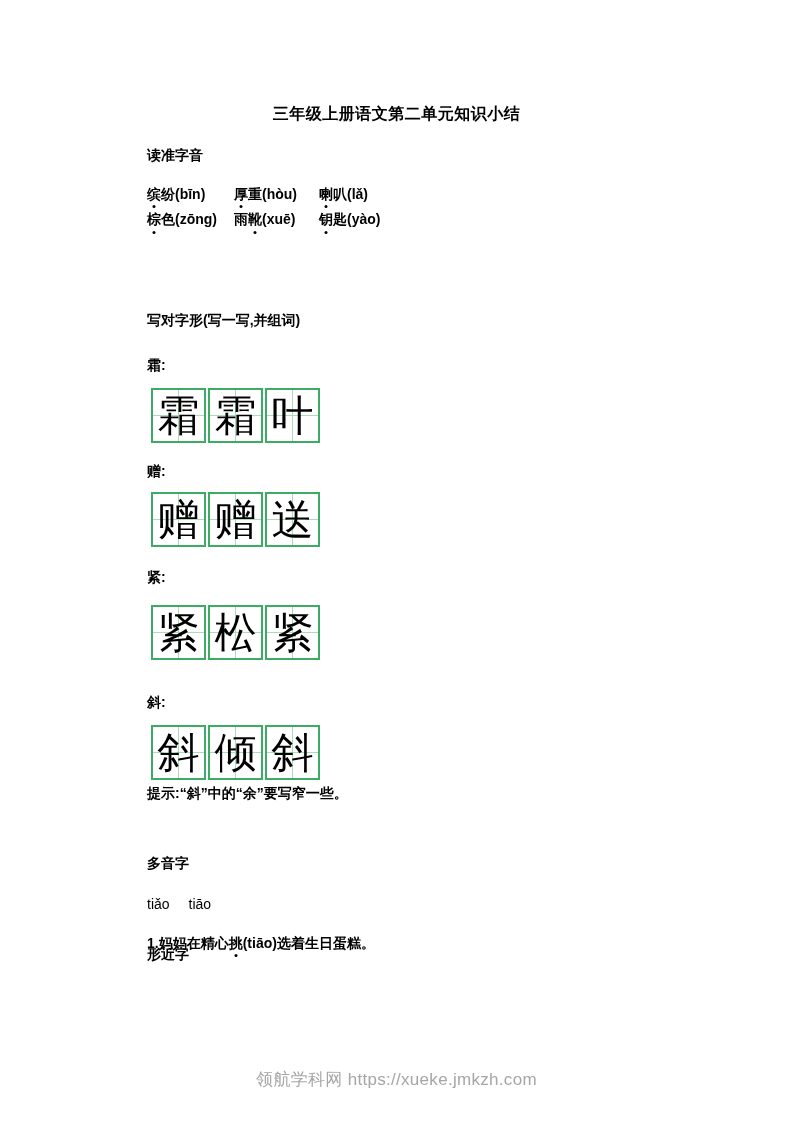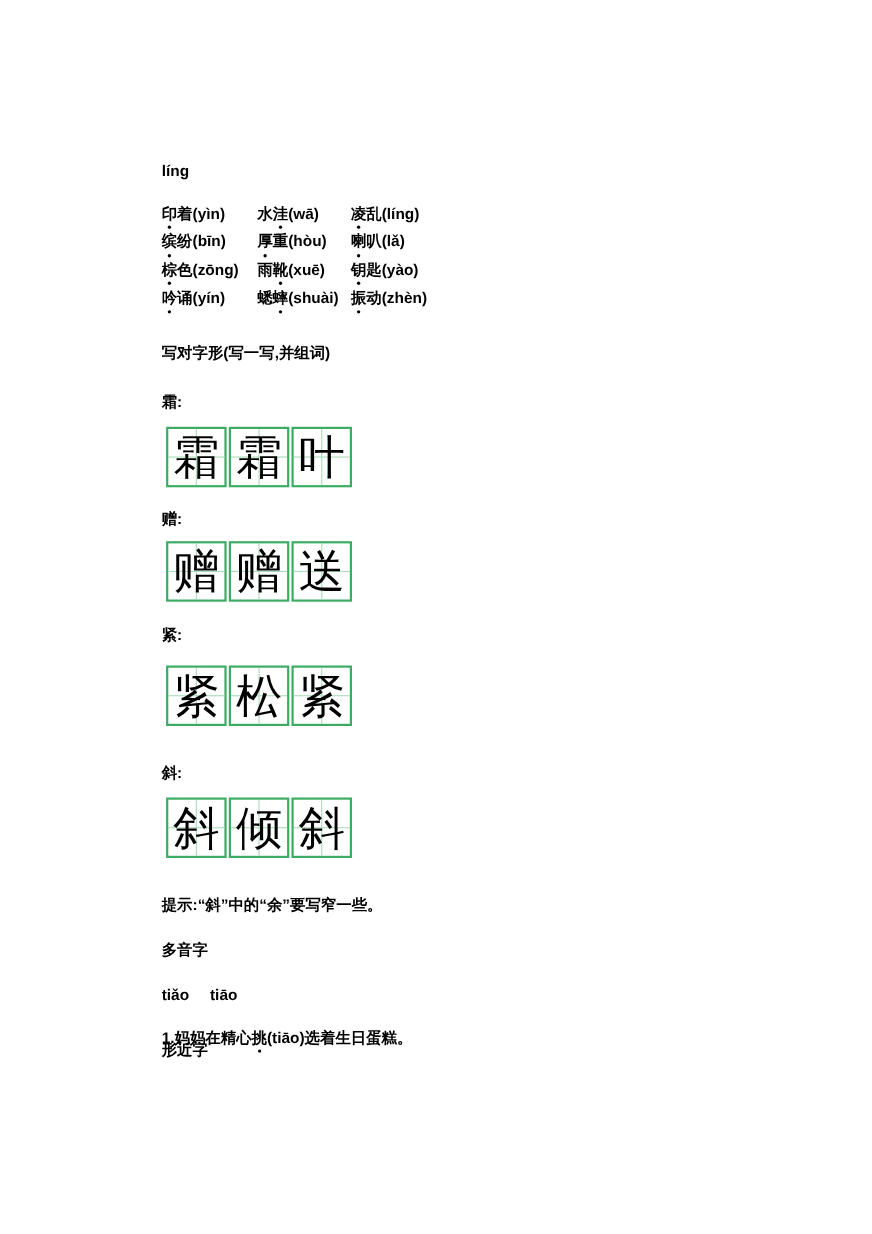--- a/index.html
+++ b/index.html
@@ -9,21 +9,21 @@
   }
   .title{
     position:absolute;top:104px;left:0;width:100%;margin:0;
     text-align:center;font-size:16px;font-weight:bold;letter-spacing:0.5px;
   }
   .heading{
     position:absolute;left:147px;font-size:14px;font-weight:bold;white-space:nowrap;
   }
   .h-du{top:147px;}
   .h-xie{top:312px;}
-  .tip{top:814px;}
+  .tip{top:785px;}
   .h-duoyin{top:855px;font-family:Liberation Serif, serif;}
   .h-xingjin{top:946px;}
 
   .words{
     position:absolute;left:147px;top:182px;
     font-size:14px;font-weight:bold;line-height:25.4px;
   }
   .word-row{display:flex;}
   .word-entry{white-space:nowrap;flex-shrink:0;}
   .word-entry:nth-child(1){width:87px;}
@@ -54,59 +54,50 @@
     background:var(--grid-inner,#aadcb8);
   }
   .gchar{
     position:absolute;left:0;top:0;right:0;bottom:0;z-index:1;
     display:flex;align-items:center;justify-content:center;
     font-size:42px;font-weight:normal;font-family:"DejaVu Serif",serif;line-height:1;
   }
 
   .readings{
     position:absolute;left:147px;top:896px;display:flex;gap:19px;
-    font-size:14px;font-weight:bold;
+    font-size:14px;font-weight:normal;
   }
   .sentences{
     position:absolute;left:147px;top:930px;
     font-size:14px;font-weight:bold;line-height:26px;
   }
   .footer{
     position:absolute;top:1068px;left:0;width:100%;text-align:center;
     font-size:17px;font-weight:normal;color:#a6a6a6;letter-spacing:0.3px;
   }
 </style>
 </head>
 <body>
 
 <div class="page">
 
+  <h1 class="title">三年级上册语文第二单元知识小结</h1>
 
-  <div class="heading h-du">líng</div>
+  <div class="heading h-du">读准字音</div>
 
   <div class="words">
-      <div class="word-row">
-        <span class="word-entry"><span class="em-dot">印</span><span>着(yìn)</span></span>
-        <span class="word-entry"><span>水</span><span class="em-dot">洼</span><span>(wā)</span></span>
-        <span class="word-entry"><span class="em-dot">凌</span><span>乱(líng)</span></span>
-      </div>
       <div class="word-row">
         <span class="word-entry"><span class="em-dot">缤</span><span>纷(bīn)</span></span>
         <span class="word-entry"><span class="em-dot">厚</span><span>重(hòu)</span></span>
         <span class="word-entry"><span class="em-dot">喇</span><span>叭(lǎ)</span></span>
       </div>
       <div class="word-row">
         <span class="word-entry"><span class="em-dot">棕</span><span>色(zōng)</span></span>
         <span class="word-entry"><span>雨</span><span class="em-dot">靴</span><span>(xuē)</span></span>
         <span class="word-entry"><span class="em-dot">钥</span><span>匙(yào)</span></span>
-      </div>
-      <div class="word-row">
-        <span class="word-entry"><span class="em-dot">吟</span><span>诵(yín)</span></span>
-        <span class="word-entry"><span>蟋</span><span class="em-dot">蟀</span><span>(shuài)</span></span>
-        <span class="word-entry"><span class="em-dot">振</span><span>动(zhèn)</span></span>
       </div>
     </div>
 
   <div class="heading h-xie">写对字形(写一写,并组词)</div>
 
   <div class="wlabel g1l">霜:</div>
   <div class="wgrid g1g">
       <div class="gcell">
         <span class="gchar">霜</span>
       </div>
@@ -165,14 +156,17 @@
       <span>tiǎo</span>
       <span>tiāo</span>
     </div>
 
   <div class="sentences">
       <div class="sentence-line"><span>1.妈妈在精心</span><span class="em-dot">挑</span><span>(tiāo)选着生日蛋糕。</span></div>
     </div>
 
   <div class="heading h-xingjin">形近字</div>
 
+  <div class="footer">
+    <span>领航学科网 https://xueke.jmkzh.com</span>
+  </div>
 
 </div>
 
 </body></html>

